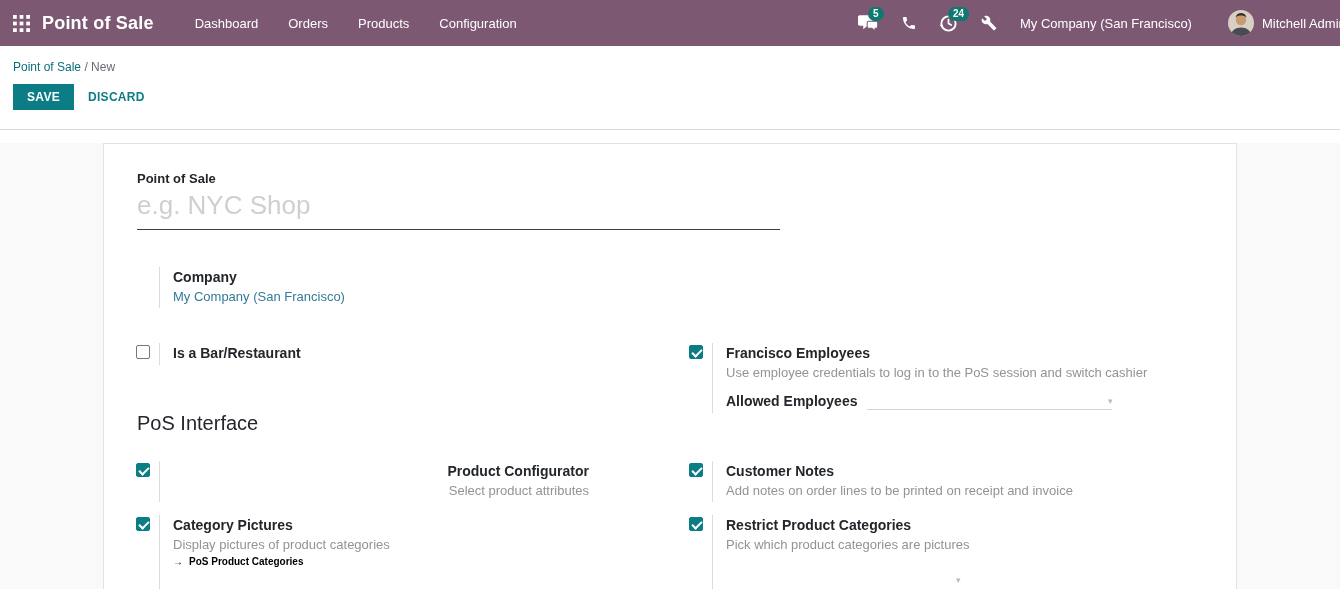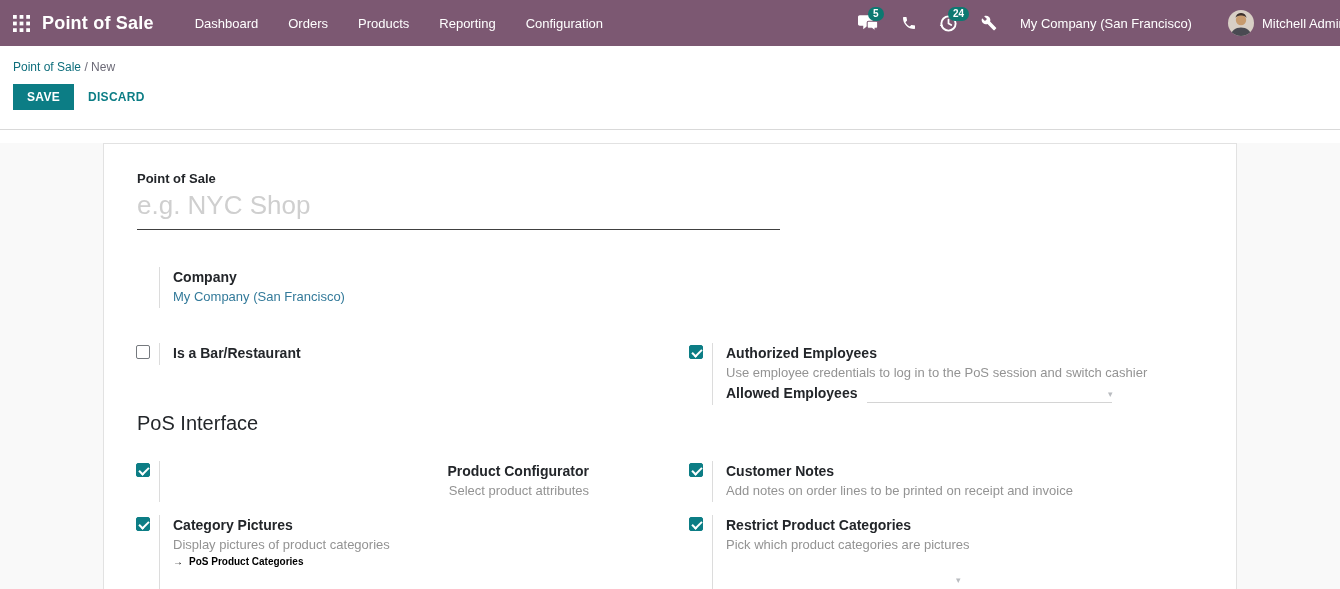--- a/index.html
+++ b/index.html
@@ -50,21 +50,21 @@
   .m2o-link { font-size:13px; color:#337a9a; line-height:19px; cursor:pointer; text-decoration:none; display:inline-block; }
 
   .cb { position:absolute; width:14px; height:14px; background:#fff; border:1px solid #75797e;
     border-radius:2px; cursor:pointer; }
   .cb.checked { background:#0c7d85; border-color:#0c7d85; }
   .cb.checked::after { content:""; position:absolute; left:4px; top:1px; width:4px; height:8px;
     border:solid #fff; border-width:0 2px 2px 0; transform:rotate(45deg); }
 
   .section-title { position:absolute; left:33px; top:268px; font-size:20px; font-weight:500; color:#23262a; }
 
-  .subrow { display:flex; align-items:flex-end; margin-top:2px; }
+  .subrow { display:flex; align-items:center; margin-top:10px; }
   .subrow .glabel { flex-shrink:0; }
   .m2x-field { width:245px; margin-left:10px; border-bottom:1px solid #d4d4d4; height:17px;
     display:flex; justify-content:flex-end; align-items:center; cursor:pointer; }
   .caret { font-size:9px; color:#b9bcc0; line-height:10px; }
 
   .internal-link { margin-top:2px; font-size:10px; font-weight:600; color:#000000; cursor:pointer; }
   .internal-link .arrow { font-weight:bold; margin-right:6px; }
 
   .lone-caret { position:absolute; left:852px; top:431px; cursor:pointer; }
 </style>
@@ -85,21 +85,20 @@
           <rect x="7" y="14" width="4" height="4"></rect>
           <rect x="14" y="14" width="4" height="4"></rect>
       </g>
     </svg>
   </div>
   <div class="brand">Point of Sale</div>
   <nav class="top-menu">
     <div class="menu-item">Dashboard</div>
     <div class="menu-item">Orders</div>
     <div class="menu-item">Products</div>
-    <div class="menu-item">Reporting</div>
     <div class="menu-item">Configuration</div>
   </nav>
 
   <div class="topbar-right">
     <div class="icon-wrap" style="width:24px;">
       <svg width="21" height="18" viewBox="0 0 24 20">
         <path fill="#ffffff" d="M2 1h13c1.1 0 2 .9 2 2v8c0 1.1-.9 2-2 2h-4l-5 4v-4H2c-1.1 0-2-.9-2-2V3c0-1.1.9-2 2-2z"></path>
         <path fill="#ffffff" stroke="#7c5872" stroke-width="1.2" d="M12 8h9c.8 0 1.5.7 1.5 1.5v5c0 .8-.7 1.5-1.5 1.5h-1.5v3l-3.8-3H12c-.8 0-1.5-.7-1.5-1.5v-5C10.5 8.7 11.2 8 12 8z"></path>
       </svg>
       <span class="badge">5</span>
@@ -156,21 +155,21 @@
       <a class="m2o-link">My Company (San Francisco)</a>
     </div>
 
     <span class="cb" style="left:32px; top:201px;"></span>
     <div class="fgroup" style="left:55px; top:199px; width:430px;">
       <div class="glabel">Is a Bar/Restaurant</div>
     </div>
 
     <span class="cb checked" style="left:585px; top:201px;"></span>
     <div class="fgroup" style="left:608px; top:199px; width:500px;">
-      <div class="glabel">Authorized Employees</div>
+      <div class="glabel">Francisco Employees</div>
       <div class="gdesc">Use employee credentials to log in to the PoS session and switch cashier</div>
       <div class="subrow">
         <div class="glabel">Allowed Employees</div>
         <div class="m2x-field">
           <span></span>
           <span class="caret">▾</span>
         </div>
       </div>
     </div>
 

